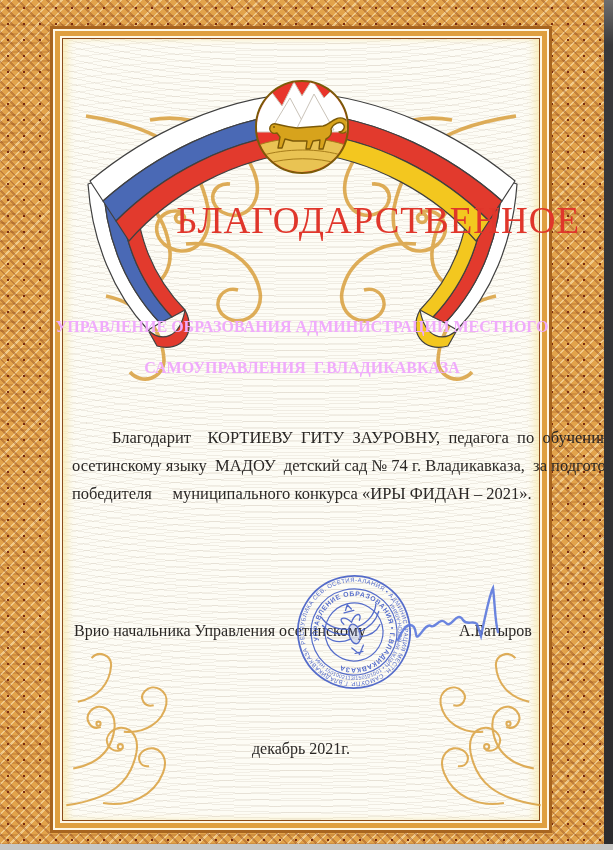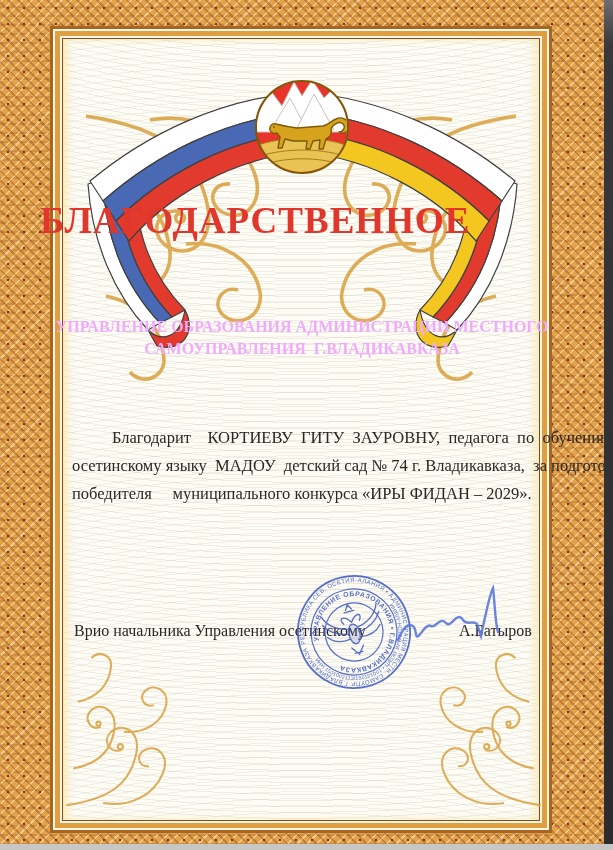--- a/index.html
+++ b/index.html
@@ -21,21 +21,21 @@
   .f2{height:100%;box-sizing:border-box;border:2px solid #fff8e6;}
   .f3{height:100%;box-sizing:border-box;border:5px solid #df9f40;}
   .f4{height:100%;box-sizing:border-box;border:2px solid #fff8e6;}
   .f5{height:100%;box-sizing:border-box;border:1px solid #8a4a1a;}
   .inner{height:100%;box-sizing:border-box;background-color:#fdfcf5;
     background-image:
       repeating-radial-gradient(circle at 50% -120%, rgba(185,170,150,.20) 0 1px, rgba(0,0,0,0) 1px 6px),
       repeating-radial-gradient(circle at 50% 230%, rgba(185,170,150,.16) 0 1px, rgba(0,0,0,0) 1px 7px);
     box-shadow:inset 7px 0 8px -3px rgba(248,233,170,.85), inset -7px 0 8px -3px rgba(248,233,170,.85);}
   .flourish{position:absolute;pointer-events:none;}
-  .title{position:absolute;left:40px;width:524px;text-align:left;font-weight:bold;
+  .title{position:absolute;left:56px;width:524px;text-align:right;font-weight:normal;
     font-size:37px;letter-spacing:1px;color:#e0362b;line-height:42px;}
   .subtitle{position:absolute;left:40px;width:524px;text-align:center;font-weight:bold;
     font-size:16px;color:#f0abfc;line-height:21px;white-space:pre-wrap;}
   .body-text{position:absolute;left:72px;width:470px;font-size:16.5px;color:#2a2725;}
   .body-line{white-space:pre;line-height:28px;height:28px;}
   .body-line.indent{text-indent:40px;}
   .sig-role{position:absolute;left:74px;top:622px;font-size:16px;color:#2a2725;}
   .sig-name{position:absolute;left:459px;top:622px;font-size:16px;color:#2a2725;}
   .date-line{position:absolute;left:63px;top:740px;width:476px;text-align:center;
     font-size:16px;color:#2a2725;}
@@ -140,26 +140,26 @@
                    l-26,2 c-8,-1 -13,-2 -21,-4 z"></path>
           <circle cx="224" cy="55" r="1" fill="#7c5a08" stroke="none"></circle>
         </g>
       </g>
     </g>
   </svg>
 
   <div class="title" style="top:200px">БЛАГОДАРСТВЕННОЕ</div>
 
   <div class="subtitle" style="top:316px">УПРАВЛЕНИЕ ОБРАЗОВАНИЯ АДМИНИСТРАЦИИ МЕСТНОГО</div>
-  <div class="subtitle" style="top:338px">САМОУПРАВЛЕНИЯ  Г.ВЛАДИКАВКАЗА</div>
+  <div class="subtitle" style="top:357px">САМОУПРАВЛЕНИЯ  Г.ВЛАДИКАВКАЗА</div>
 
   <div class="body-text" style="top:424px">
     <div class="body-line indent">Благодарит    КОРТИЕВУ  ГИТУ  ЗАУРОВНУ,  педагога  по  обучению</div>
     <div class="body-line">осетинскому языку  МАДОУ  детский сад № 74 г. Владикавказа,  за подготовку</div>
-    <div class="body-line">победителя     муниципального конкурса «ИРЫ ФИДАН – 2029».</div>
+    <div class="body-line">победителя     муниципального конкурса «ИРЫ ФИДАН – 2021».</div>
   </div>
 
   <div class="sig-role">Врио начальника Управления осетинскому</div>
   <div class="sig-name">А.Батыров</div>
 
   <svg style="position:absolute;left:290px;top:568px" width="128" height="128" viewBox="0 0 128 128">
     <g transform="rotate(-14 64 64)" fill="none" stroke="#3f5ac6" opacity="0.88">
       <circle cx="64" cy="64" r="56" stroke-width="1.8"></circle>
       <circle cx="64" cy="64" r="43" stroke-width="1.2"></circle>
       <circle cx="64" cy="64" r="29" stroke-width="1.2"></circle>
@@ -186,17 +186,18 @@
         <path d="M69,60 C83,57 90,49 92,42 M69,65 C83,63 89,57 93,50 M69,70 C81,72 87,68 91,63"></path>
         <path d="M58,79 L64,87 L70,79 M60,85 h8"></path>
       </g>
     </g>
   </svg>
 
   <svg style="position:absolute;left:388px;top:574px" width="130" height="86" viewBox="0 0 130 86">
     <path d="M10,66 C18,46 27,48 28,60 C29,70 37,48 43,52 C47,55 52,42 58,49 C63,55 69,36 75,46 C79,52 85,46 89,50 L93,62 C97,44 101,22 105,14 C107,30 107,48 110,58" fill="none" stroke="#5b78dd" stroke-width="2.4" stroke-linecap="round" opacity="0.9"></path>
   </svg>
 
+  <div class="date-line">декабрь 2021г.</div>
 
 </div>
 
 <div class="scan-strip-right"></div>
 <div class="scan-strip-bottom"></div>
 
 </body></html>

